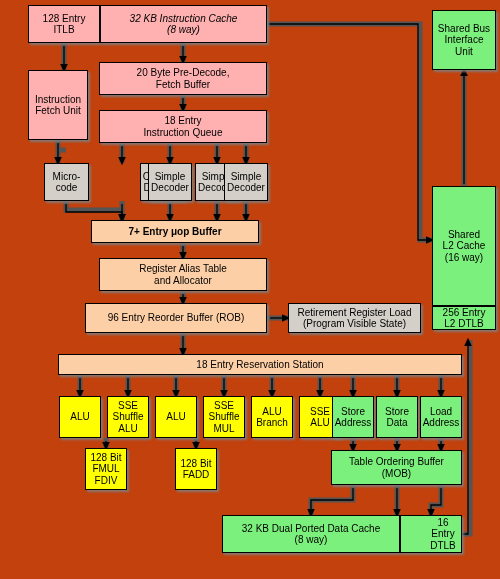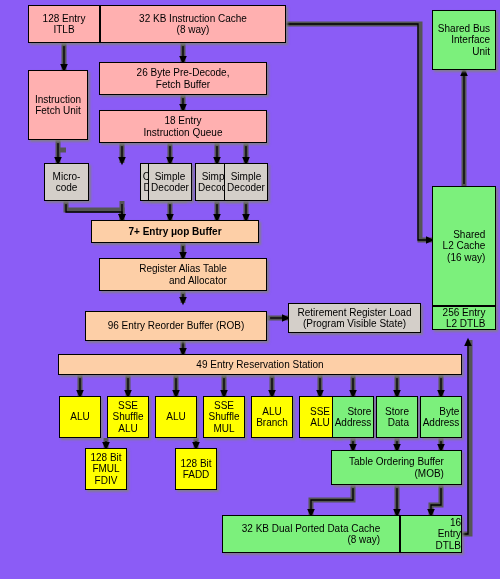--- a/index.html
+++ b/index.html
@@ -1,25 +1,25 @@
 <!DOCTYPE html>
 <html><head>
 <meta charset="utf-8">
 <style>
   html,body{margin:0;padding:0;background:#000;}
   body{width:500px;height:579px;position:relative;overflow:hidden;
        font-family:"Liberation Sans","DejaVu Sans",sans-serif;}
-  #stage{position:absolute;left:0;top:0;width:500px;height:579px;background:#8b5cf6;}
+  #stage{position:absolute;left:0;top:0;width:500px;height:579px;background:#c2410c;}
   .box{position:absolute;box-sizing:border-box;border:1px solid #000;
        display:flex;align-items:center;justify-content:center;text-align:center;
        color:#000;font-size:10px;line-height:11.5px;white-space:pre-line;
        box-shadow:2px 2px 2px rgba(128,128,128,0.85);}
   .pink{background:#ffb0b0;}
   .orange{background:#fdcfa7;}
-  .green{background:#7cf07c;text-align:right;}
+  .green{background:#7cf07c;}
   .yellow{background:#ffff00;}
   .gray{background:#d4cfc9;}
   svg.arrows{position:absolute;left:0;top:0;width:500px;height:579px;pointer-events:none;}
 </style>
 </head>
 <body>
 
 <div id="stage">
 
   <svg class="arrows" xmlns="http://www.w3.org/2000/svg">
@@ -126,70 +126,70 @@
       <path d="M441,488 L441,505 L431,505 L431,513"></path>
       <path d="M403,534 L468,534 L468,342"></path>
       <path d="M464,184 L464,72"></path>
       <path d="M269,24 L418,24 L418,240 L430,240"></path>
     </g>
   </svg>
 
   <div id="blocks">
       <div class="box pink" style="left: 28px; top: 5px; width: 72px; height: 38px;">128 Entry
 ITLB</div>
-      <div class="box pink" style="left: 100px; top: 5px; width: 186px; height: 38px;">32 KB Instruction Cache
+      <div class="box pink" style="left: 100px; top: 5px; width: 167px; height: 38px; font-style: italic;">32 KB Instruction Cache
 (8 way)</div>
       <div class="box green" style="left: 432px; top: 10px; width: 64px; height: 60px;">Shared Bus
 Interface
 Unit</div>
       <div class="box pink" style="left: 28px; top: 70px; width: 60px; height: 70px;">Instruction
 Fetch Unit</div>
-      <div class="box pink" style="left: 99px; top: 62px; width: 168px; height: 33px;">26 Byte Pre-Decode,
+      <div class="box pink" style="left: 99px; top: 62px; width: 168px; height: 33px;">20 Byte Pre-Decode,
 Fetch Buffer</div>
       <div class="box pink" style="left: 99px; top: 110px; width: 168px; height: 33px;">18 Entry
 Instruction Queue</div>
       <div class="box gray" style="left: 44px; top: 163px; width: 45px; height: 38px;">Micro-
 code</div>
       <div class="box gray" style="left: 100px; top: 163px; width: 45px; height: 38px; margin-left: 40px;">Complex
 Decoder</div>
       <div class="box gray" style="left: 148px; top: 163px; width: 44px; height: 38px;">Simple
 Decoder</div>
       <div class="box gray" style="left: 195px; top: 163px; width: 44px; height: 38px;">Simple
 Decoder</div>
       <div class="box gray" style="left: 224px; top: 163px; width: 44px; height: 38px;">Simple
 Decoder</div>
       <div class="box orange" style="left: 91px; top: 220px; width: 168px; height: 23px; font-weight: bold;">7+ Entry μop Buffer</div>
-      <div class="box orange" style="left: 99px; top: 258px; width: 168px; height: 33px; text-align: right;">Register Alias Table
+      <div class="box orange" style="left: 99px; top: 258px; width: 168px; height: 33px;">Register Alias Table
 and Allocator</div>
-      <div class="box orange" style="left: 85px; top: 311px; width: 182px; height: 30px;">96 Entry Reorder Buffer (ROB)</div>
+      <div class="box orange" style="left: 85px; top: 303px; width: 182px; height: 30px;">96 Entry Reorder Buffer (ROB)</div>
       <div class="box gray" style="left: 288px; top: 303px; width: 133px; height: 30px;">Retirement Register Load
 (Program Visible State)</div>
       <div class="box green" style="left: 432px; top: 186px; width: 64px; height: 120px;">Shared
 L2 Cache
 (16 way)</div>
       <div class="box green" style="left: 432px; top: 306px; width: 64px; height: 24px;">256 Entry
 L2 DTLB</div>
-      <div class="box orange" style="left: 58px; top: 354px; width: 404px; height: 21px;">49 Entry Reservation Station</div>
+      <div class="box orange" style="left: 58px; top: 354px; width: 404px; height: 21px;">18 Entry Reservation Station</div>
       <div class="box yellow" style="left: 59px; top: 396px; width: 42px; height: 42px;">ALU</div>
       <div class="box yellow" style="left: 107px; top: 396px; width: 42px; height: 42px;">SSE
 Shuffle
 ALU</div>
       <div class="box yellow" style="left: 155px; top: 396px; width: 42px; height: 42px;">ALU</div>
       <div class="box yellow" style="left: 203px; top: 396px; width: 42px; height: 42px;">SSE
 Shuffle
 MUL</div>
       <div class="box yellow" style="left: 251px; top: 396px; width: 42px; height: 42px;">ALU
 Branch</div>
       <div class="box yellow" style="left: 299px; top: 396px; width: 42px; height: 42px;">SSE
 ALU</div>
       <div class="box green" style="left: 332px; top: 396px; width: 42px; height: 42px;">Store
 Address</div>
       <div class="box green" style="left: 376px; top: 396px; width: 42px; height: 42px;">Store
 Data</div>
-      <div class="box green" style="left: 420px; top: 396px; width: 42px; height: 42px;">Byte
+      <div class="box green" style="left: 420px; top: 396px; width: 42px; height: 42px;">Load
 Address</div>
       <div class="box yellow" style="left: 85px; top: 448px; width: 42px; height: 42px;">128 Bit
 FMUL
 FDIV</div>
       <div class="box yellow" style="left: 175px; top: 448px; width: 42px; height: 42px;">128 Bit
 FADD</div>
       <div class="box green" style="left: 331px; top: 450px; width: 131px; height: 35px;">Table Ordering Buffer
 (MOB)</div>
       <div class="box green" style="left: 222px; top: 515px; width: 178px; height: 38px;">32 KB Dual Ported Data Cache
 (8 way)</div>

